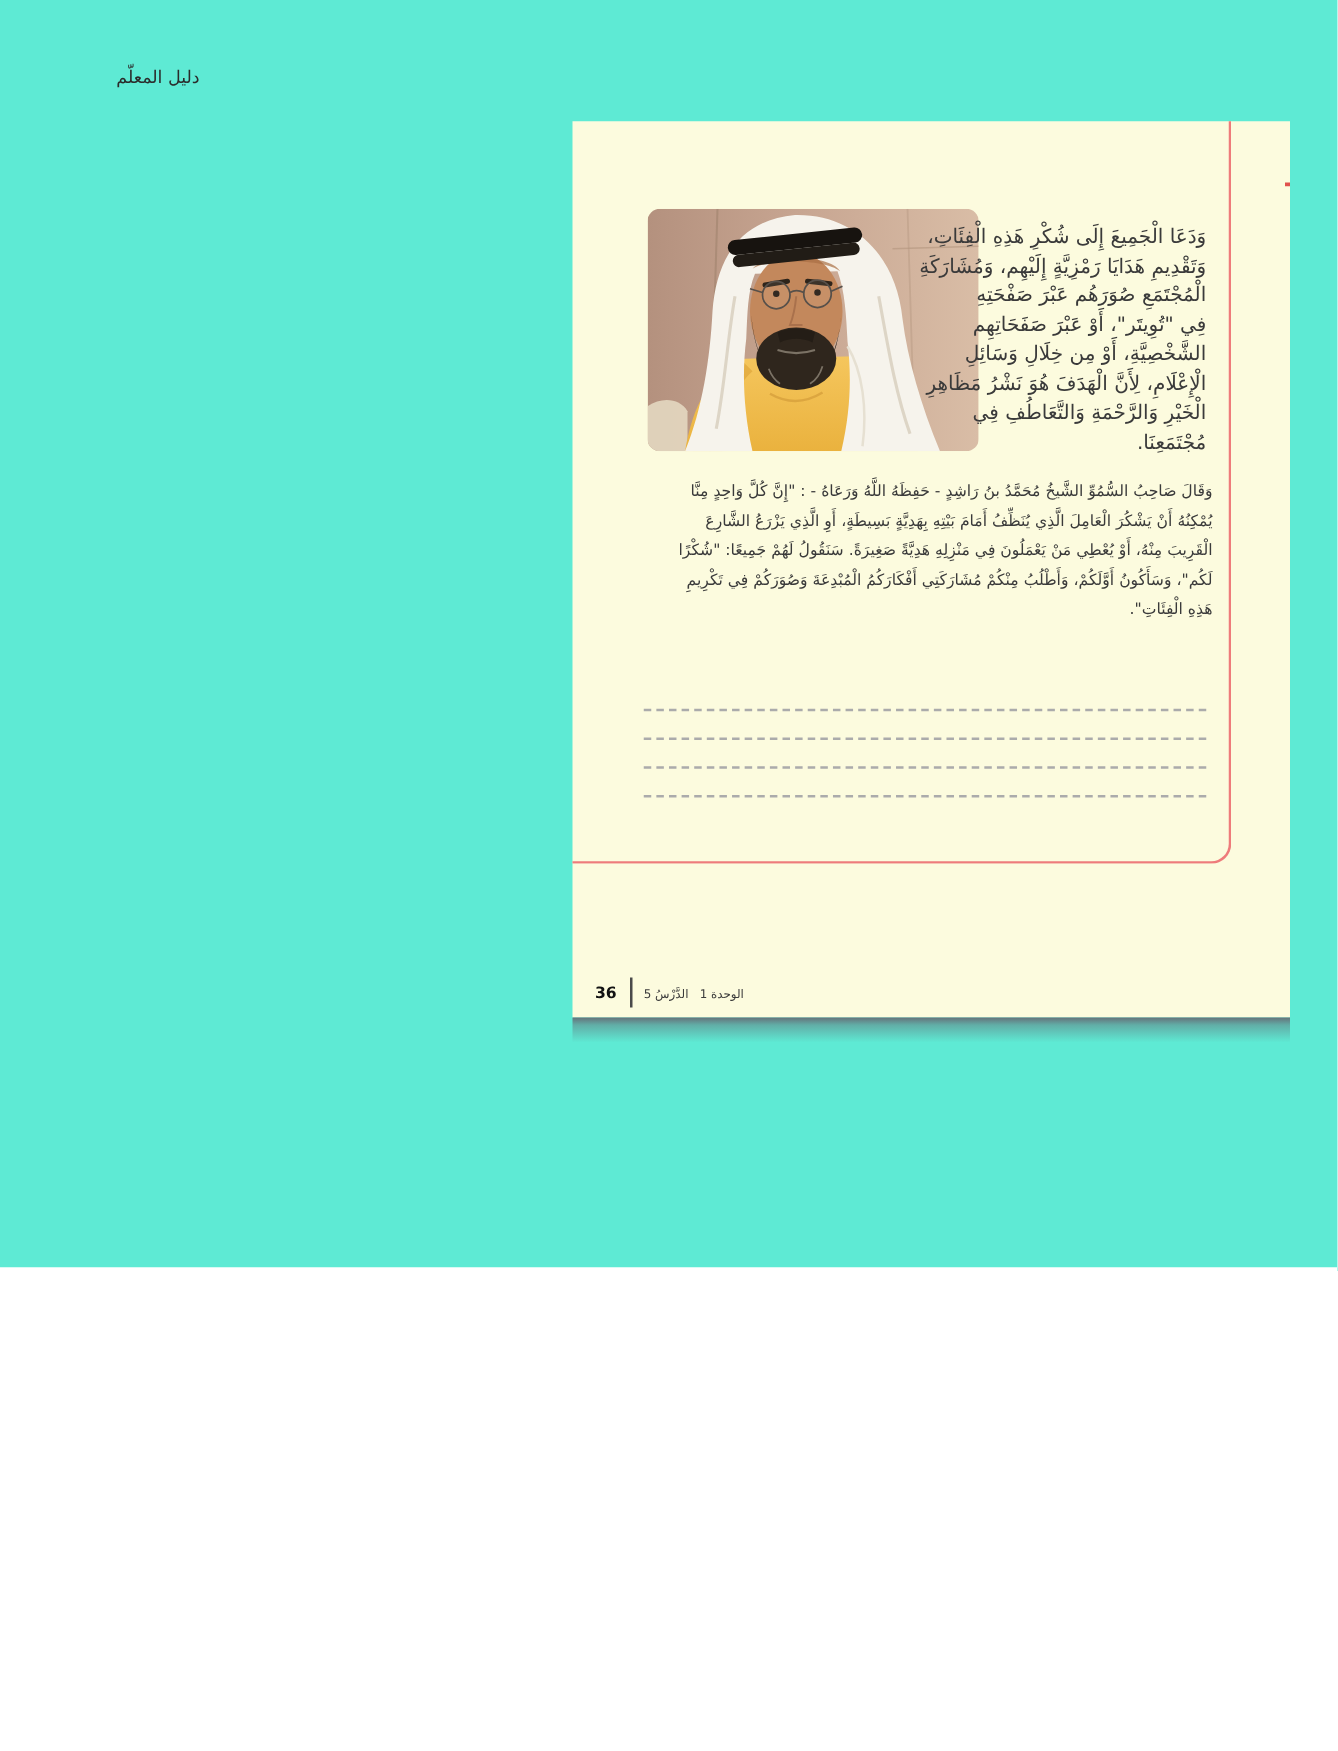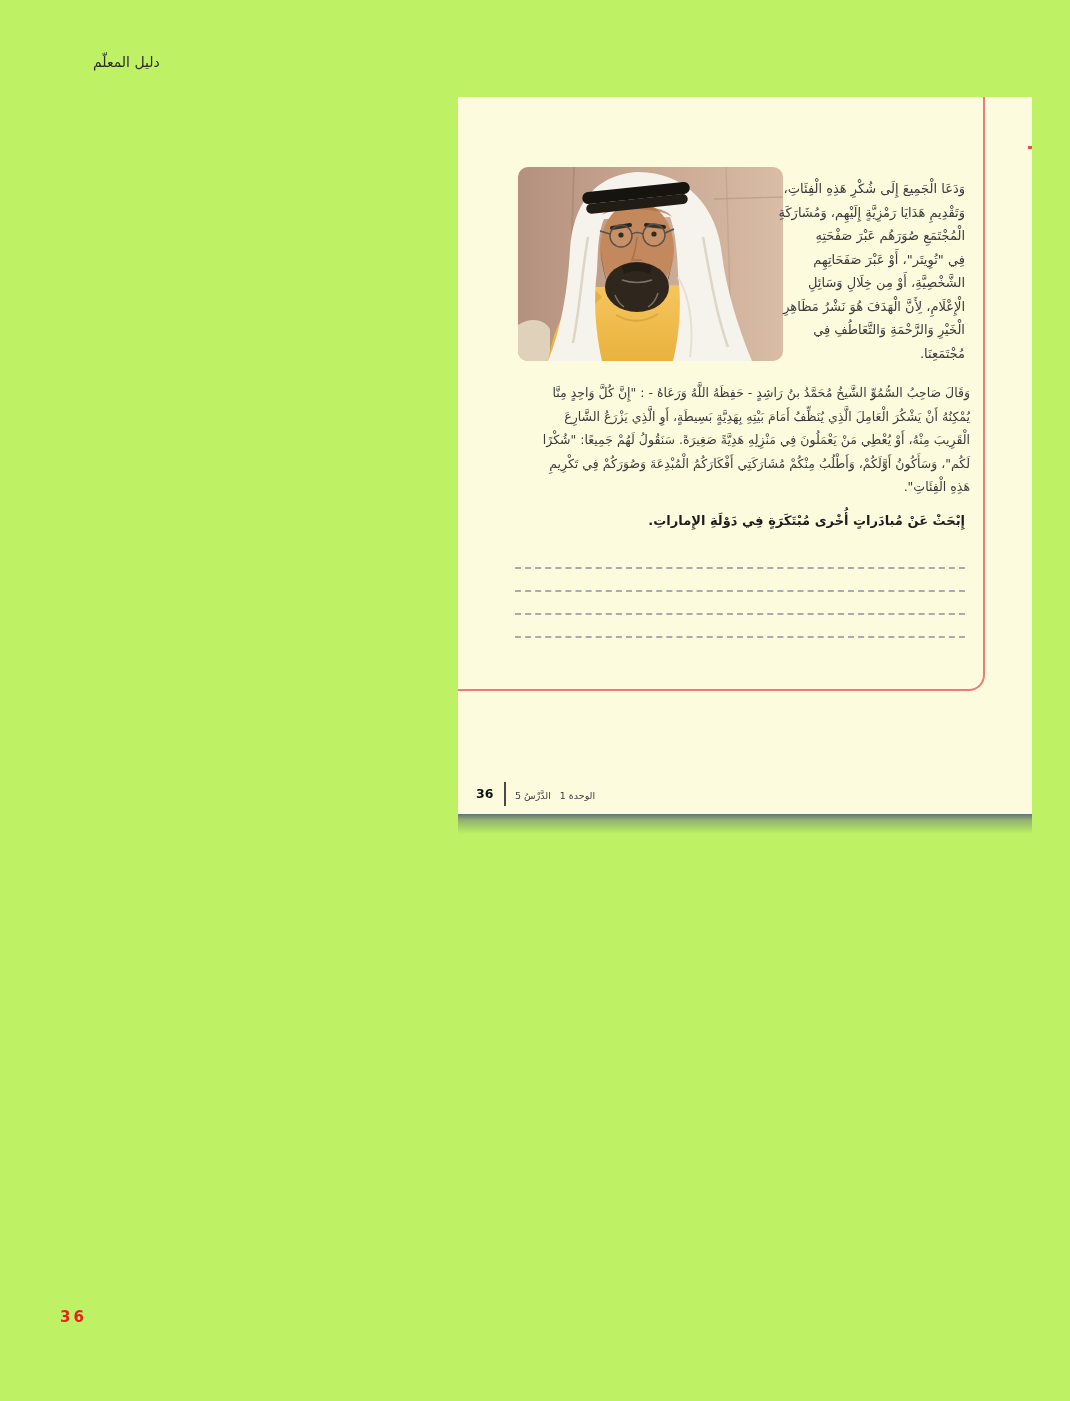--- a/index.html
+++ b/index.html
@@ -1,17 +1,17 @@
 <!DOCTYPE html>
 <html lang="ar"><head>
 <meta charset="utf-8">
 <style>
   html,body{margin:0;padding:0;background:#fff;}
   .canvas{
-    position:relative;width:1070px;height:1401px;background:#bef264;
+    position:relative;width:1070px;height:1014px;background:#5eead4;
     font-family:"DejaVu Sans",sans-serif;overflow:hidden;
   }
   .guide-header{
     position:absolute;left:93px;top:54px;font-size:14px;color:#2b2b2b;
     direction:rtl;letter-spacing:0;
   }
   .book-page{
     position:absolute;left:458px;top:97px;width:574px;height:717px;
     background:#fcfbde;overflow:hidden;
   }
@@ -24,21 +24,21 @@
   .red-dot{
     position:absolute;left:570px;top:49px;width:4px;height:3px;background:#e0524d;
   }
   .photo{
     position:absolute;left:60px;top:70px;width:265px;height:194px;margin:0;
     border-radius:10px;overflow:hidden;
   }
   .photo svg{display:block;width:100%;height:100%;}
   .para{position:absolute;direction:rtl;color:#3a3a3a;}
   .para .ln{white-space:nowrap;text-align:right;}
-  .para1{right:67px;top:80px;width:180px;font-size:13px;line-height:23.5px;}
+  .para1{right:67px;top:80px;width:180px;font-size:16px;line-height:23.5px;}
   .para2{right:62px;top:284px;width:452px;font-size:12.5px;line-height:23.5px;}
   .question{
     position:absolute;right:67px;top:412px;width:452px;direction:rtl;
     font-size:13px;line-height:24px;font-weight:bold;color:#1d1d1d;
   }
   .question .ln{white-space:nowrap;text-align:right;}
   .answer-line{
     position:absolute;left:57px;width:450px;height:0;
     border-top:2px dashed #ababab;
   }
@@ -149,21 +149,20 @@
 
     <div class="para para2">
       <div class="ln">وَقَالَ صَاحِبُ السُّمُوِّ الشَّيخُ مُحَمَّدُ بنُ رَاشِدٍ - حَفِظَهُ اللَّهُ وَرَعَاهُ - : "إِنَّ كُلَّ وَاحِدٍ مِنَّا</div>
       <div class="ln">يُمْكِنُهُ أَنْ يَشْكُرَ الْعَامِلَ الَّذِي يُنَظِّفُ أَمَامَ بَيْتِهِ بِهَدِيَّةٍ بَسِيطَةٍ، أَوِ الَّذِي يَزْرَعُ الشَّارِعَ</div>
       <div class="ln">الْقَرِيبَ مِنْهُ، أَوْ يُعْطِي مَنْ يَعْمَلُونَ فِي مَنْزِلِهِ هَدِيَّةً صَغِيرَةً. سَنَقُولُ لَهُمْ جَمِيعًا: "شُكْرًا</div>
       <div class="ln">لَكُم"، وَسَأَكُونُ أَوَّلَكُمْ، وَأَطْلُبُ مِنْكُمْ مُشَارَكَتِي أَفْكَارَكُمُ الْمُبْدِعَةَ وَصُوَرَكُمْ فِي تَكْرِيمِ</div>
       <div class="ln">هَذِهِ الْفِئَاتِ".</div>
     </div>
 
     <div class="question">
-      <div class="ln">إِبْحَثْ عَنْ مُبادَراتٍ أُخْرى مُبْتَكَرَةٍ فِي دَوْلَةِ الإِماراتِ.</div>
     </div>
 
     <div class="answer-line al-0"></div>
     <div class="answer-line al-1"></div>
     <div class="answer-line al-2"></div>
     <div class="answer-line al-3"></div>
 
     <div class="pg-footer">
       <span class="pnum">36</span>
       <span class="vsep"></span>

